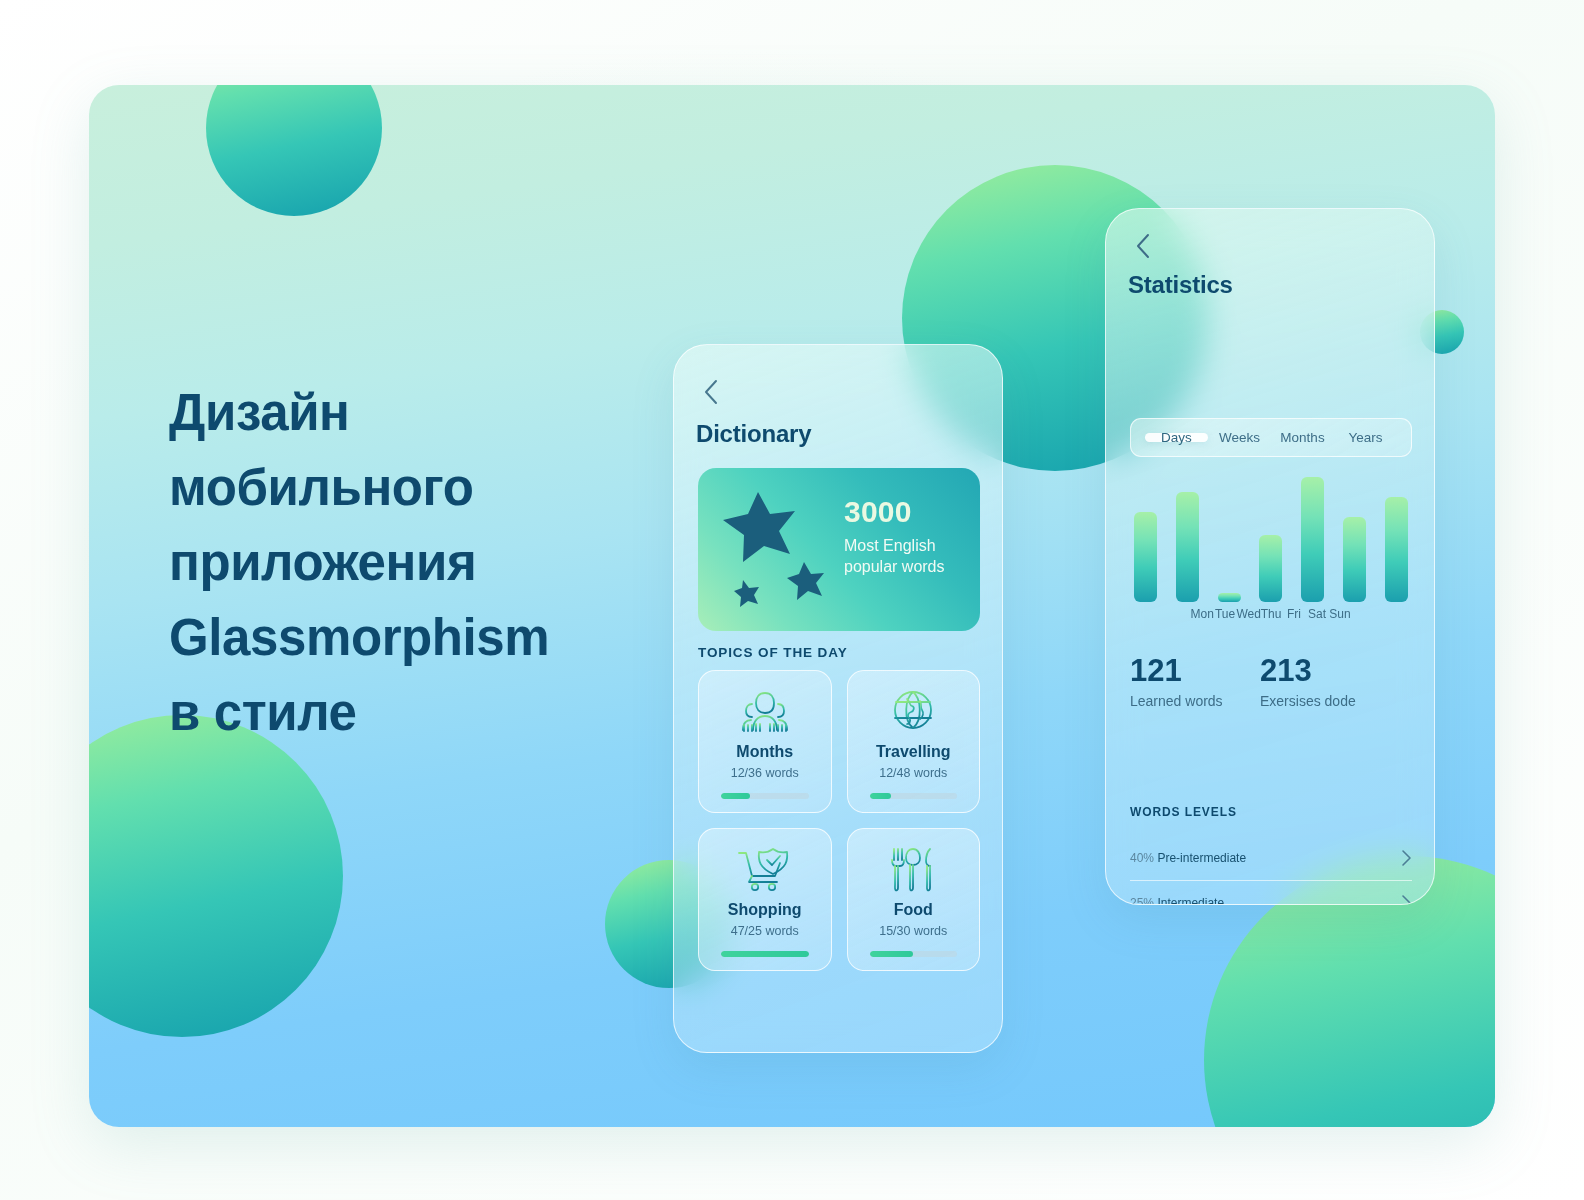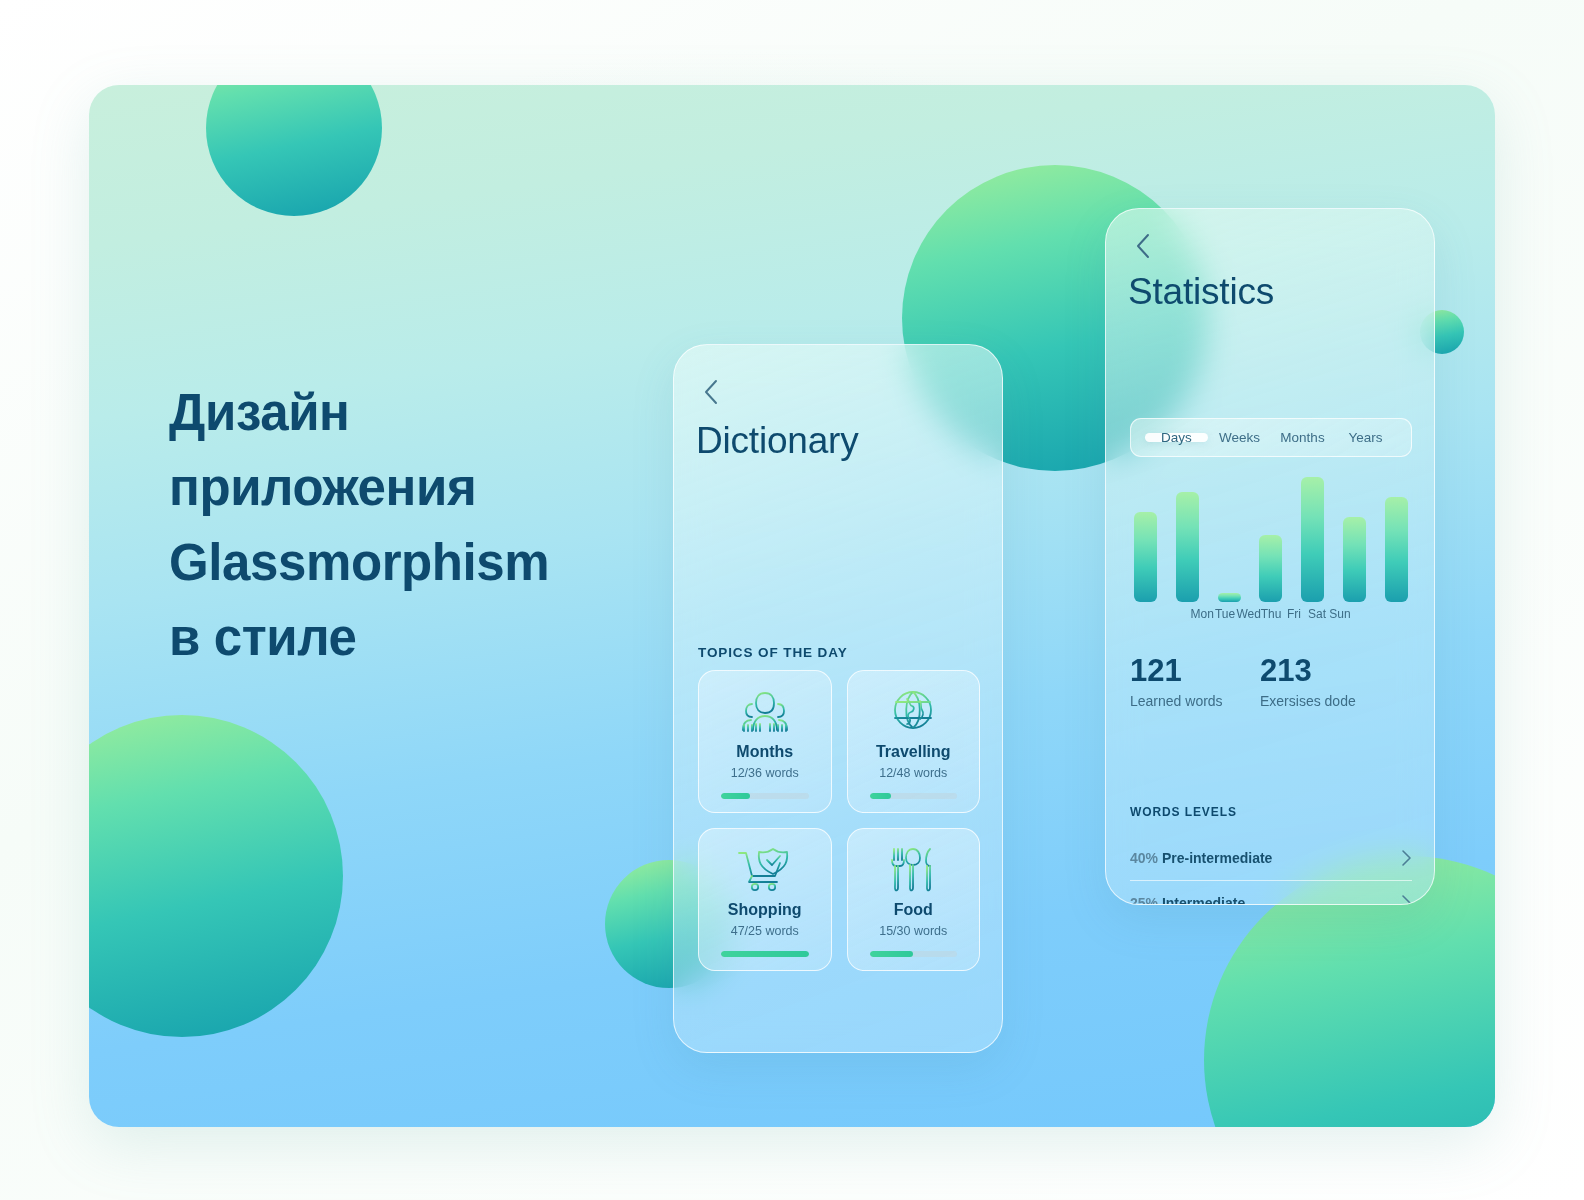--- a/index.html
+++ b/index.html
@@ -114,22 +114,22 @@
     width: 34px; height: 34px;
     display: flex; align-items: center; justify-content: center;
     cursor: pointer;
   }
   .back-btn svg { display: block; }
 
   
   .panel-title {
     position: absolute;
     color: #0e4a6e;
-    font-size: 37px;
-    font-weight: normal;
+    font-size: 24px;
+    font-weight: bold;
     letter-spacing: -0.2px;
   }
 
   
   .promo-card {
     position: absolute;
     left: 24px; top: 123px;
     width: 282px; height: 163px;
     border-radius: 18px;
     background: linear-gradient(48deg,
@@ -324,21 +324,21 @@
   .level-row {
     position: relative;
     height: 45px;
     display: flex;
     align-items: center;
     justify-content: space-between;
     border-bottom: 1px solid rgba(255,255,255,0.62);
     cursor: pointer;
   }
   .level-row:last-child { border-bottom: none; }
-  .level-text { font-size: 14px; font-weight: bold; }
+  .level-text { font-size: 12px; }
   .level-pct { color: #5b87a0; }
   .level-name { color: #17506f; }
   .level-chevron { display: flex; align-items: center; }
 
   
   .ico-grad-stop1 { stop-color: #8fe87f; }
   .ico-grad-stop2 { stop-color: #2fb9a9; }
   .ico-grad-stop3 { stop-color: #147f96; }
 </style>
 </head>
@@ -350,38 +350,55 @@
 
   <div class="circle circle-topleft"></div>
   <div class="circle circle-big"></div>
   <div class="circle circle-small-r"></div>
   <div class="circle circle-bottomleft"></div>
   <div class="circle circle-mid"></div>
   <div class="circle circle-bottomright"></div>
 
   <div class="headline">
     <span class="hl-line">Дизайн</span>
+    <span class="hl-line">мобильного</span>
     <span class="hl-line">приложения</span>
     <span class="hl-line">Glassmorphism</span>
     <span class="hl-line">в стиле</span>
   </div>
 
   <div class="glass phone-dict">
     <div class="panel-inner">
 
       <div class="back-btn" style="left:20px; top:30px;">
         <span>
           <svg width="16" height="26" viewBox="0 0 16 26" fill="none">
             <path d="M13 2 L3 13 L13 24" stroke="#48788f" stroke-width="2" stroke-linecap="round" stroke-linejoin="round"></path>
           </svg>
         </span>
       </div>
 
       <div class="panel-title" style="left:22px; top:75px;">Dictionary</div>
 
+      <div class="promo-card">
+        <span class="promo-stars">
+          <svg width="120" height="125" viewBox="0 0 120 125" fill="none">
+            <path d="M46 8 L58 30 L83 27 L67 47 L78 70 L52 62 L31 78 L32 51 L11 36 L36 30 Z" fill="#1b5e7c"></path>
+            <path d="M92 78 L99 90 L112 89 L104 99 L110 112 L96 107 L85 116 L86 102 L75 94 L87 90 Z" fill="#1b5e7c"></path>
+            <path d="M31 96 L37 104 L47 103 L42 111 L46 120 L36 117 L28 123 L29 113 L22 107 L30 104 Z" fill="#1b5e7c"></path>
+          </svg>
+        </span>
+        <div class="promo-text">
+          <div class="promo-number">3000</div>
+          <div class="promo-sub">
+            <div>Most English</div>
+            <div>popular words</div>
+          </div>
+        </div>
+      </div>
 
       <div class="section-label" style="left:24px; top:300px;">TOPICS OF THE DAY</div>
 
       <div class="tiles">
 
         <div class="tile">
           <div class="tile-icon">
             <svg width="54" height="44" viewBox="0 0 54 44" fill="none">
               <defs>
                   <linearGradient id="gP" x1="0" y1="0" x2="0.2" y2="1">

